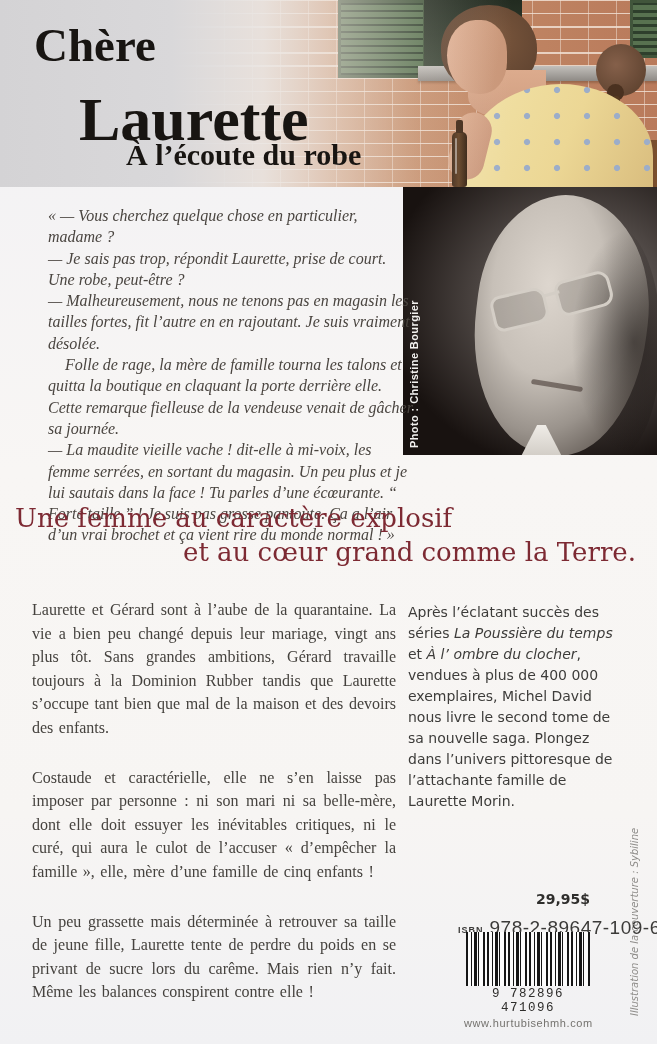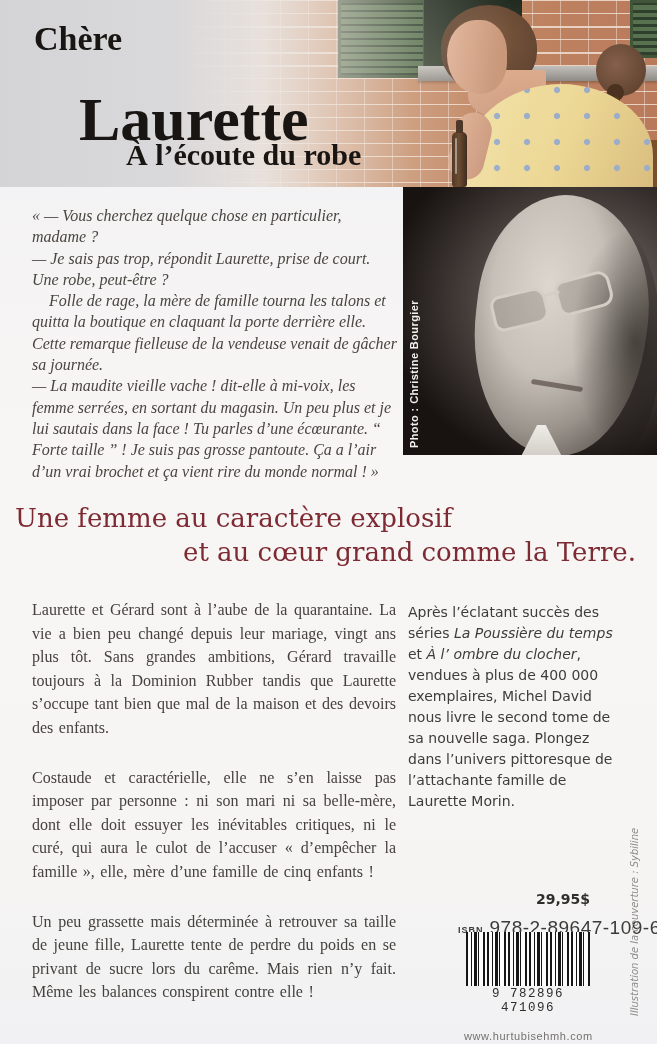--- a/index.html
+++ b/index.html
@@ -35,21 +35,21 @@
   .arm{position:absolute;left:452px;top:112px;width:36px;height:68px;border-radius:18px;background:linear-gradient(100deg,#ddad8f,#c9967a);transform:rotate(14deg);}
   .chair-knob{position:absolute;left:607px;top:84px;width:17px;height:17px;border-radius:50%;background:#4a3120;}
   .chair-post{position:absolute;left:611px;top:96px;width:9px;height:91px;border-radius:4px;background:#54381f;}
   .chair-back{position:absolute;left:604px;top:140px;width:53px;height:47px;background:linear-gradient(90deg,#5e3d26,#7a4f2e);}
   .bottle{position:absolute;left:452px;top:132px;width:15px;height:55px;border-radius:5px 5px 3px 3px;background:linear-gradient(90deg,#3a2210,#5c3a1c 45%,#2e1a0b);}
   .bottle::before{content:"";position:absolute;left:4px;top:-12px;width:7px;height:13px;background:#3a2210;border-radius:2px 2px 0 0;}
   .bottle::after{content:"";position:absolute;left:3px;top:6px;width:2px;height:36px;background:rgba(255,255,255,.45);border-radius:2px;}
   .glare{position:absolute;inset:0;background:linear-gradient(90deg,#d4d3d5 0%,#d9d8da 26%,rgba(235,232,230,.88) 40%,rgba(240,232,225,.5) 52%,rgba(242,234,226,.18) 64%,rgba(245,238,230,0) 78%);}
   
   .title-block{position:absolute;left:0;top:0;width:657px;color:#181512;font-family:"Liberation Serif",serif;font-weight:600;}
-  .t1{position:absolute;left:34px;top:22px;font-size:34px;line-height:1;}
+  .t1{position:absolute;left:34px;top:22px;font-size:47px;line-height:1;}
   .t2{position:absolute;left:79px;top:88px;font-size:62px;line-height:1;}
   .t3{position:absolute;left:126px;top:140px;font-size:30px;line-height:1;font-weight:600;}
   
   .author-photo{
     position:absolute;left:403px;top:187px;width:254px;height:268px;overflow:hidden;
     background:radial-gradient(ellipse at 68% 42%,#7d7672 0%,#4e4744 38%,#181210 78%),#0e0b09;
   }
   .ap-face{
     position:absolute;left:72px;top:8px;width:172px;height:260px;
     border-radius:48% 52% 44% 50%/42% 46% 50% 52%;
@@ -63,21 +63,21 @@
   .bridge{position:absolute;left:54px;top:12px;width:16px;height:3px;background:#d4cec6;transform:rotate(-6deg);}
   .ap-mouth{position:absolute;left:128px;top:196px;width:52px;height:5px;border-radius:3px;background:rgba(60,48,42,.55);transform:rotate(9deg);}
   .ap-shadow{position:absolute;left:168px;top:40px;width:90px;height:230px;border-radius:50%;background:radial-gradient(ellipse at 70% 50%,rgba(15,10,8,.55),rgba(15,10,8,0) 70%);}
   .ap-collar{position:absolute;left:108px;bottom:-4px;width:58px;height:34px;background:linear-gradient(180deg,#efece7,#cfcac3);clip-path:polygon(15% 100%,45% 0,60% 0,90% 100%);}
   .photo-credit{
     position:absolute;left:5px;bottom:7px;height:210px;
     writing-mode:vertical-rl;transform:rotate(180deg);
     font-family:"Liberation Sans",sans-serif;font-size:11px;font-weight:700;color:#f2f1ef;letter-spacing:.4px;white-space:nowrap;
   }
   
-  .quote{position:absolute;left:32px;top:205px;width:366px;font-style:italic;font-size:16px;line-height:21.3px;color:#4a4540;}
+  .quote{position:absolute;left:48px;top:205px;width:366px;font-style:italic;font-size:16px;line-height:21.3px;color:#4a4540;}
   .quote p{margin:0;}
   .quote p.indent{text-indent:17px;}
   
   .headline{position:absolute;left:15px;top:501px;font-family:"DejaVu Serif","Liberation Serif",serif;font-size:26px;line-height:34px;color:#7d2a33;font-weight:500;}
   .headline .h2{margin-left:168px;}
   
   .synopsis{position:absolute;left:32px;top:598px;width:364px;font-size:16px;line-height:23.6px;text-align:justify;color:#45423e;word-spacing:1.5px;}
   .synopsis p{margin:0 0 26px 0;}
   
   .promo{position:absolute;left:408px;top:602px;width:216px;font-family:"DejaVu Sans","Liberation Sans",sans-serif;font-size:14px;line-height:21px;color:#3d3c3a;}
@@ -91,21 +91,21 @@
   .bars{
     height:54px;width:124px;margin:0 auto;
     background:repeating-linear-gradient(90deg,
       #161616 0 2px,#fcfcfc 2px 5px,
       #161616 5px 6px,#fcfcfc 6px 8px,
       #161616 8px 11px,#fcfcfc 11px 12px,
       #161616 12px 13px,#fcfcfc 13px 17px,
       #161616 17px 19px,#fcfcfc 19px 21px);
   }
   .digits{font-family:"Liberation Mono",monospace;font-size:12.5px;color:#2e2d2b;letter-spacing:1.5px;margin-top:1px;}
-  .website{font-family:"Liberation Sans",sans-serif;font-size:11px;color:#74726e;letter-spacing:.6px;margin-top:15px;text-align:center;}
+  .website{font-family:"Liberation Sans",sans-serif;font-size:11px;color:#74726e;letter-spacing:.6px;margin-top:2px;text-align:center;}
   
   .illus-credit{
     position:absolute;left:629px;top:742px;height:274px;
     writing-mode:vertical-rl;transform:rotate(180deg);
     font-family:"DejaVu Sans","Liberation Sans",sans-serif;font-style:italic;font-size:10px;color:#8e8c89;white-space:nowrap;
   }
 </style>
 </head>
 <body>
 
@@ -147,20 +147,21 @@
     <div class="ap-collar"></div>
     <div class="photo-credit">Photo : Christine Bourgier</div>
   </div>
 
   <div class="quote">
 
       <p class="qp">« — Vous cherchez quelque chose en particulier, madame ?</p>
 
       <p class="qp">— Je sais pas trop, répondit Laurette, prise de court. Une robe, peut-être ?</p>
 
+      <p class="qp">— Malheureusement, nous ne tenons pas en magasin les tailles fortes, fit l’autre en en rajoutant. Je suis vraiment désolée.</p>
 
       <p class="qp indent">Folle de rage, la mère de famille tourna les talons et quitta la boutique en claquant la porte derrière elle. Cette remarque fielleuse de la vendeuse venait de gâcher sa journée.</p>
 
       <p class="qp">— La maudite vieille vache ! dit-elle à mi-voix, les femme serrées, en sortant du magasin. Un peu plus et je lui sautais dans la face ! Tu parles d’une écœurante. “ Forte taille ” ! Je suis pas grosse pantoute. Ça a l’air d’un vrai brochet et ça vient rire du monde normal ! »</p>
     </div>
 
   <div class="headline" style="color: rgb(125, 42, 51);">
     <div class="h1">Une femme au caractère explosif</div>
     <div class="h2">et au cœur grand comme la Terre.</div>
   </div>

